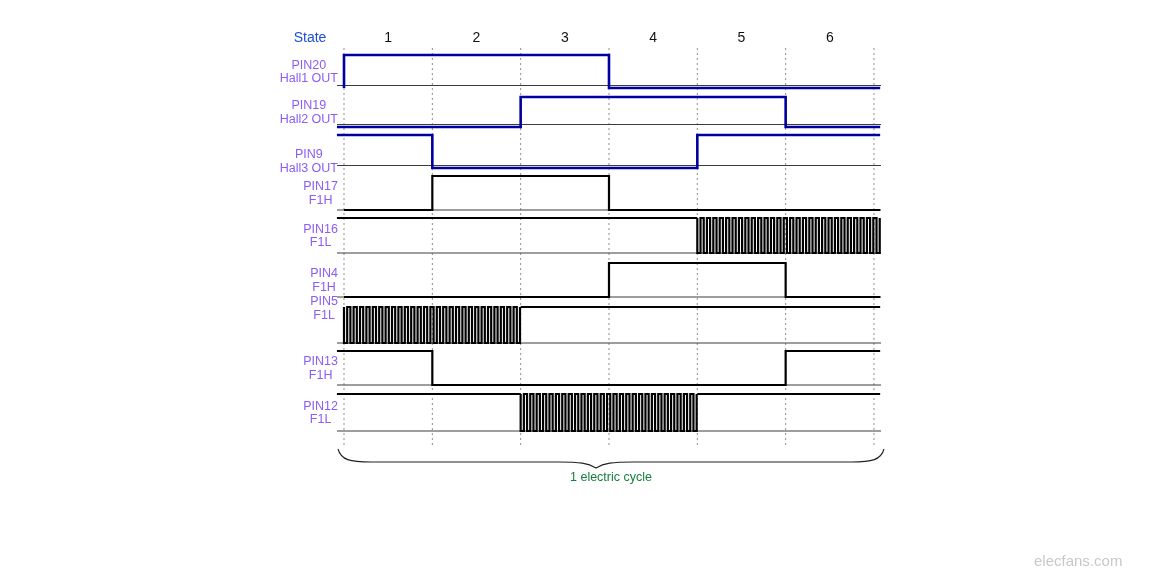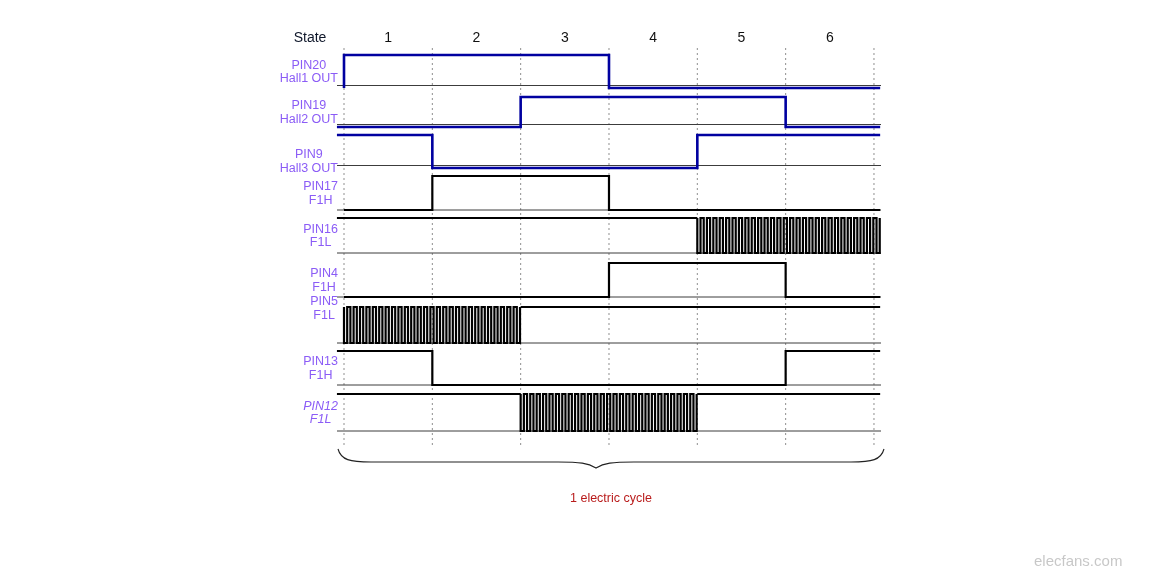--- a/index.html
+++ b/index.html
@@ -1,23 +1,23 @@
 <!DOCTYPE html>
 <html><head>
 <meta charset="utf-8">
 <style>
   html,body{margin:0;padding:0;background:#ffffff;}
   .stage{position:relative;width:1162px;height:574px;background:#fff;overflow:hidden;
          font-family:"Liberation Sans","DejaVu Sans",sans-serif;}
   .abs{position:absolute;}
-  .state-header{font-size:14px;color:#0f172a;transform:translate(-50%,-50%);}
+  .state-header{font-size:14px;color:#1d4ed8;transform:translate(-50%,-50%);}
   .state-num{position:absolute;font-size:14px;color:#111;transform:translate(-50%,-50%);}
   .sig-label{position:absolute;right:824px;text-align:center;transform:translateY(-50%);
              font-size:12.5px;line-height:13.5px;color:#8b5cf6;white-space:nowrap;}
-  .cycle-label{font-size:12.5px;color:#b91c1c;transform:translateX(-50%);margin-top:21px;}
+  .cycle-label{font-size:12.5px;color:#15803d;transform:translateX(-50%);}
   .caption{font-size:27px;font-weight:bold;color:#000;white-space:nowrap;letter-spacing:-0.2px;}
   .watermark{font-size:15px;color:#9a9a9a;opacity:0.55;white-space:nowrap;}
   svg{position:absolute;left:0;top:0;}
 </style>
 </head>
 <body>
 
 <div class="stage">
 
   <svg id="diagram-svg" width="1162" height="574" viewBox="0 0 1162 574">
@@ -86,21 +86,21 @@
         <div>F1H</div>
       </div>
       <div class="sig-label" style="top: 308px;">
         <div>PIN5</div>
         <div>F1L</div>
       </div>
       <div class="sig-label" style="top: 368px;">
         <div>PIN13</div>
         <div>F1H</div>
       </div>
-      <div class="sig-label" style="top: 412.5px; font-style: italic;">
+      <div class="sig-label" style="top: 412.5px;">
         <div>PIN12</div>
         <div>F1L</div>
       </div>
     </div>
 
   <div class="abs cycle-label" style="left:611px;top:470px;">1 electric cycle</div>
 
 
   <div class="abs watermark" style="left:1034px;top:552px;">elecfans.com</div>
 </div>

